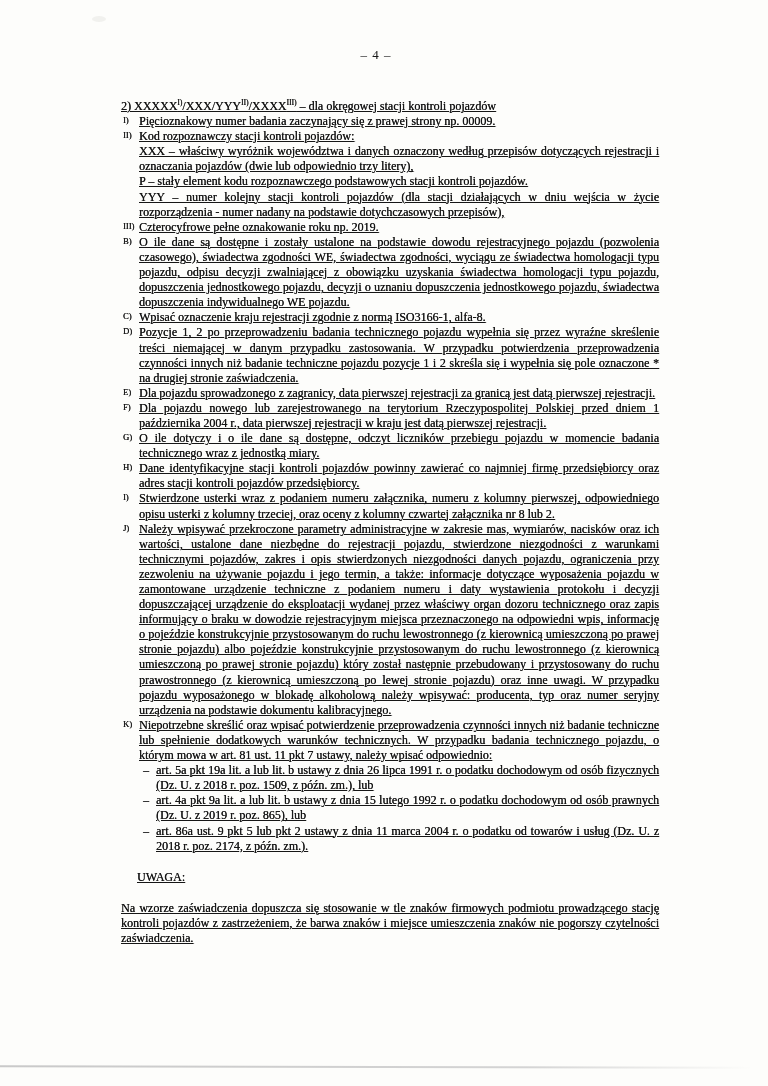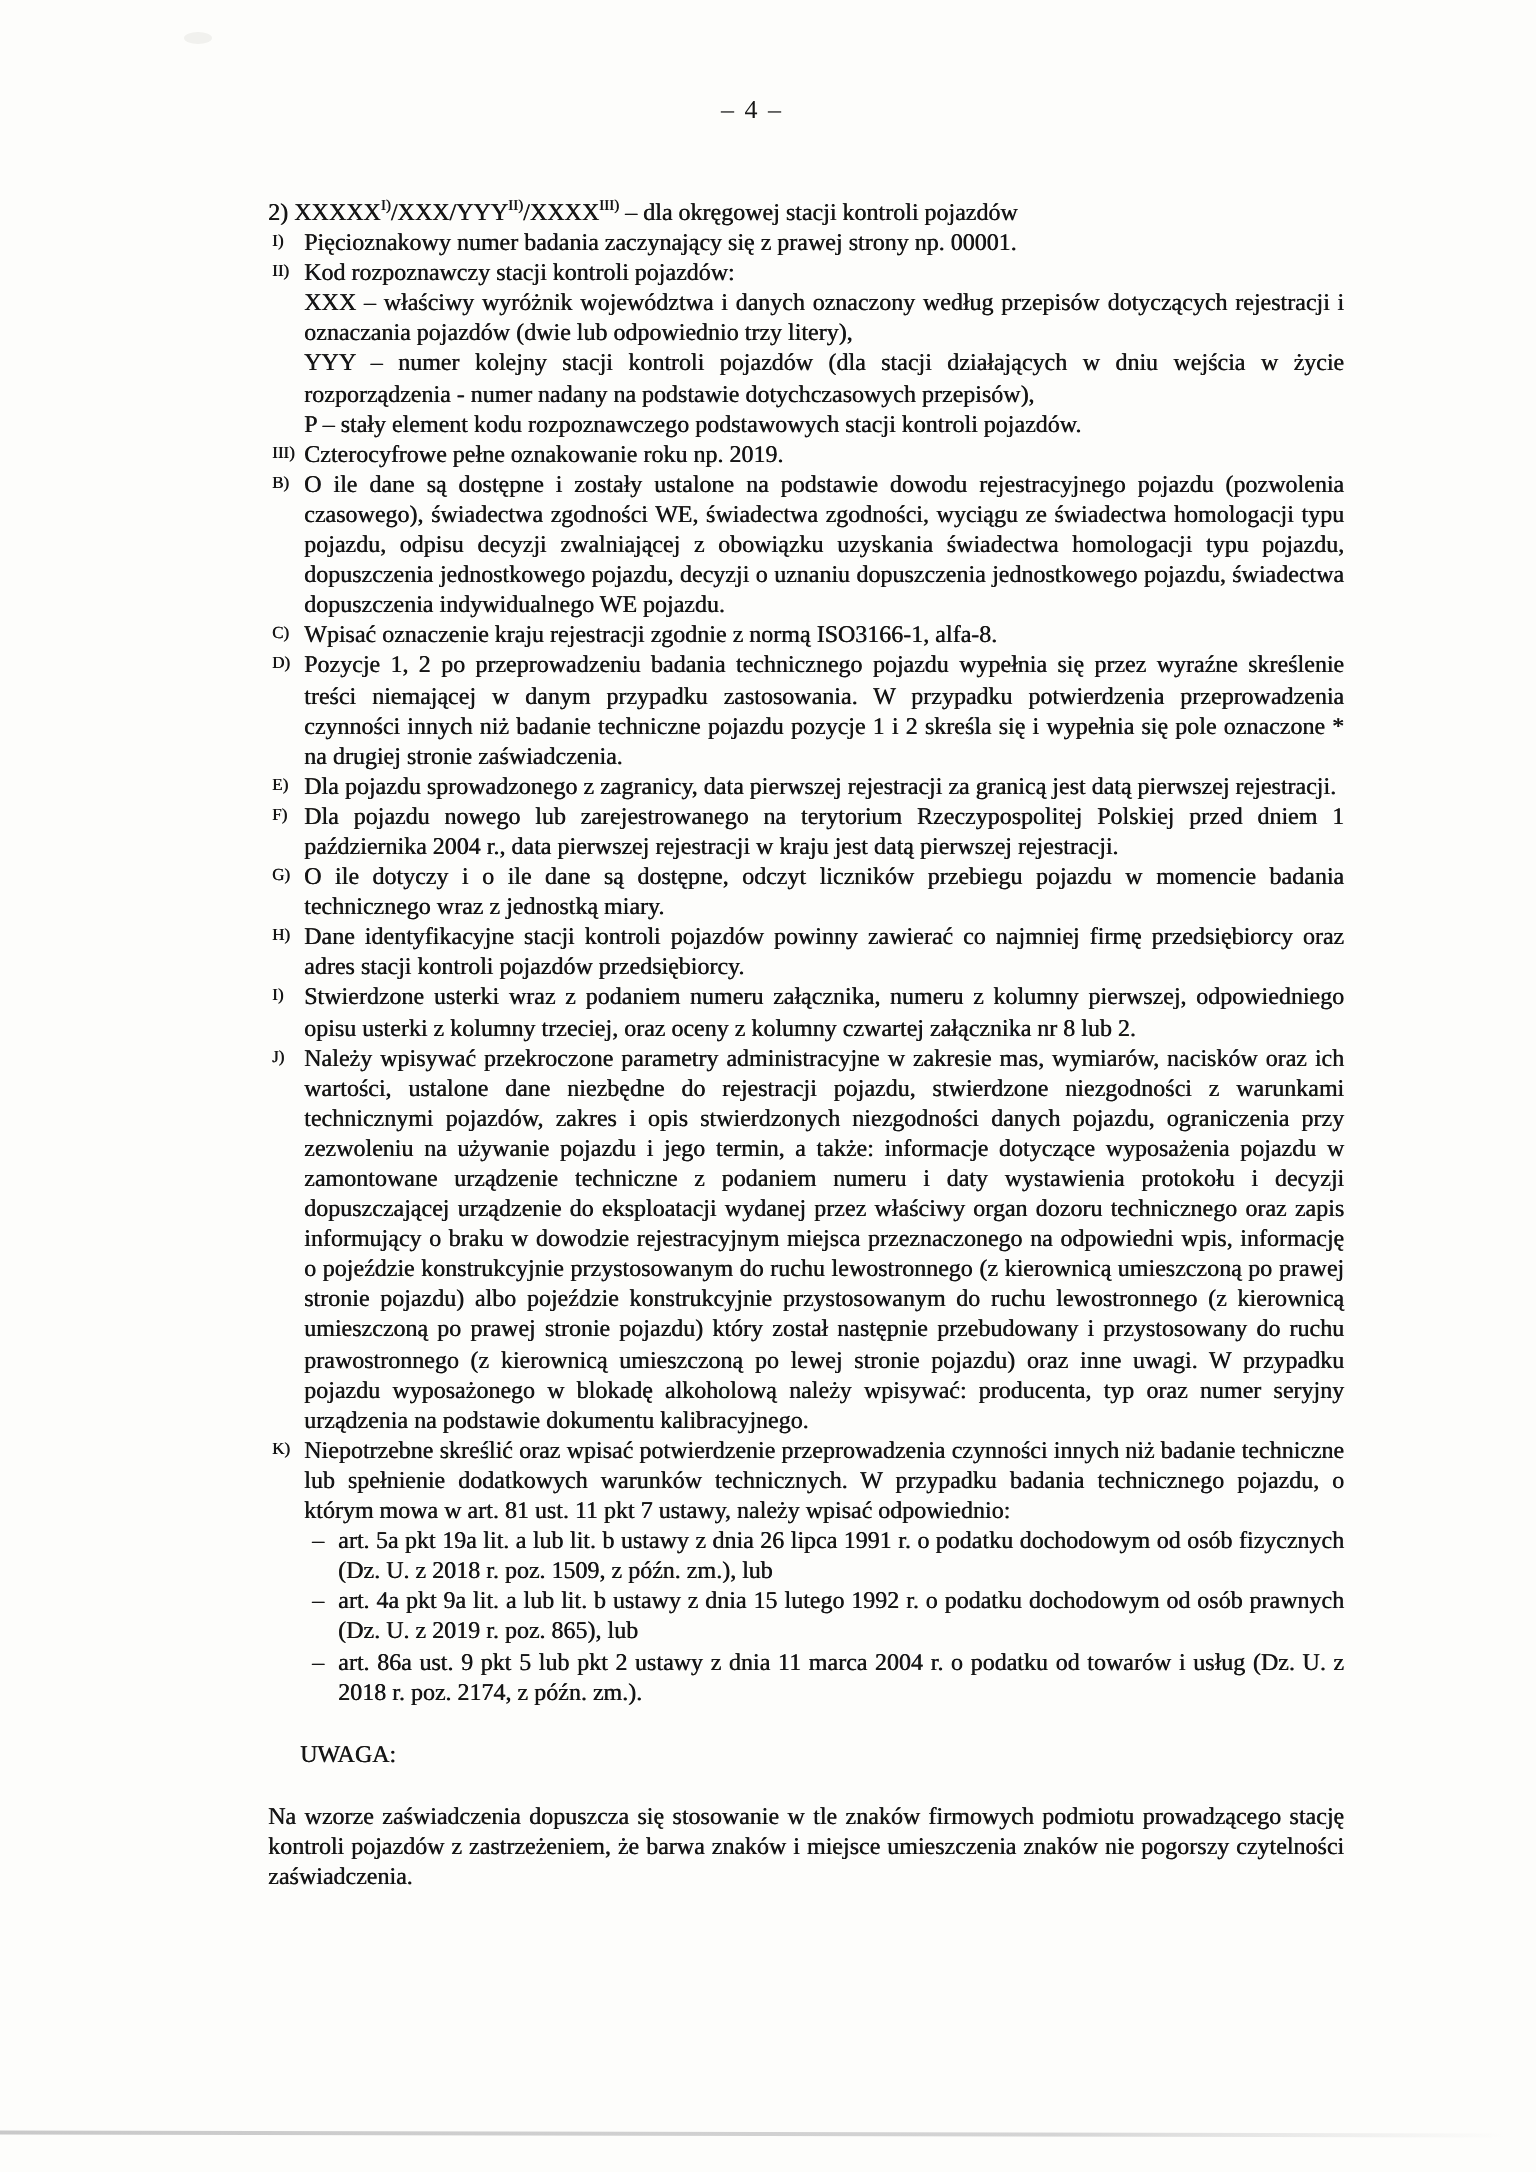--- a/index.html
+++ b/index.html
@@ -22,25 +22,26 @@
     top: 47px;
     left: 0;
     width: 752px;
     text-align: center;
     font-size: 13px;
     letter-spacing: 1px;
   }
   .content {
     position: absolute;
     top: 99px;
-    left: 134px;
+    left: 121px;
     width: 538px;
     font-size: 12px;
     line-height: 15.1px;
     text-shadow: 0.25px 0 0 currentColor;
+    text-decoration: underline;
   }
   .intro-line {
     white-space: nowrap;
   }
   .intro-line sup {
     font-size: 7.5px;
     line-height: 0;
     vertical-align: super;
   }
   .footnote {
@@ -97,29 +98,29 @@
   <div class="scan-smudge"></div>
 
   <div class="page-number">– 4 –</div>
 
   <div class="content">
 
     <div class="intro-line"><span>2) </span><span>XXXXX</span><sup>I)</sup><span>/XXX/YYY</span><sup>II)</sup><span>/XXXX</span><sup>III)</sup><span> – dla okręgowej stacji kontroli pojazdów</span></div>
 
     <div class="footnote">
       <span class="fn-marker">I)</span>
-      <p class="fn-text">Pięcioznakowy numer badania zaczynający się z prawej strony np. 00001.</p>
+      <p class="fn-text">Pięcioznakowy numer badania zaczynający się z prawej strony np. 00009.</p>
     </div>
 
     <div class="footnote">
       <span class="fn-marker">II)</span>
       <p class="fn-text">Kod rozpoznawczy stacji kontroli pojazdów:</p>
       <p class="sub-par">XXX – właściwy wyróżnik województwa i danych oznaczony według przepisów dotyczących rejestracji i oznaczania pojazdów (dwie lub odpowiednio trzy litery),</p>
+      <p class="sub-par">P – stały element kodu rozpoznawczego podstawowych stacji kontroli pojazdów.</p>
       <p class="sub-par">YYY – numer kolejny stacji kontroli pojazdów (dla stacji działających w dniu wejścia w życie rozporządzenia - numer nadany na podstawie dotychczasowych przepisów),</p>
-      <p class="sub-par">P – stały element kodu rozpoznawczego podstawowych stacji kontroli pojazdów.</p>
     </div>
 
     <div class="footnote">
       <span class="fn-marker">III)</span>
       <p class="fn-text">Czterocyfrowe pełne oznakowanie roku np. 2019.</p>
     </div>
 
     <div class="footnote">
       <span class="fn-marker">B)</span>
       <p class="fn-text">O ile dane są dostępne i zostały ustalone na podstawie dowodu rejestracyjnego pojazdu (pozwolenia czasowego), świadectwa zgodności WE, świadectwa zgodności, wyciągu ze świadectwa homologacji typu pojazdu, odpisu decyzji zwalniającej z obowiązku uzyskania świadectwa homologacji typu pojazdu, dopuszczenia jednostkowego pojazdu, decyzji o uznaniu dopuszczenia jednostkowego pojazdu, świadectwa dopuszczenia indywidualnego WE pojazdu.</p>

